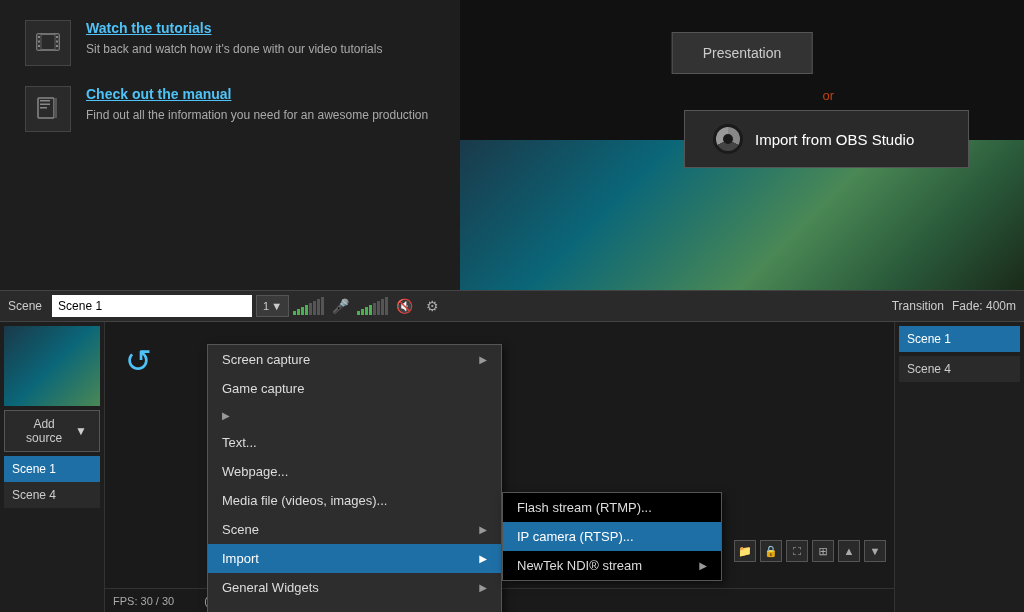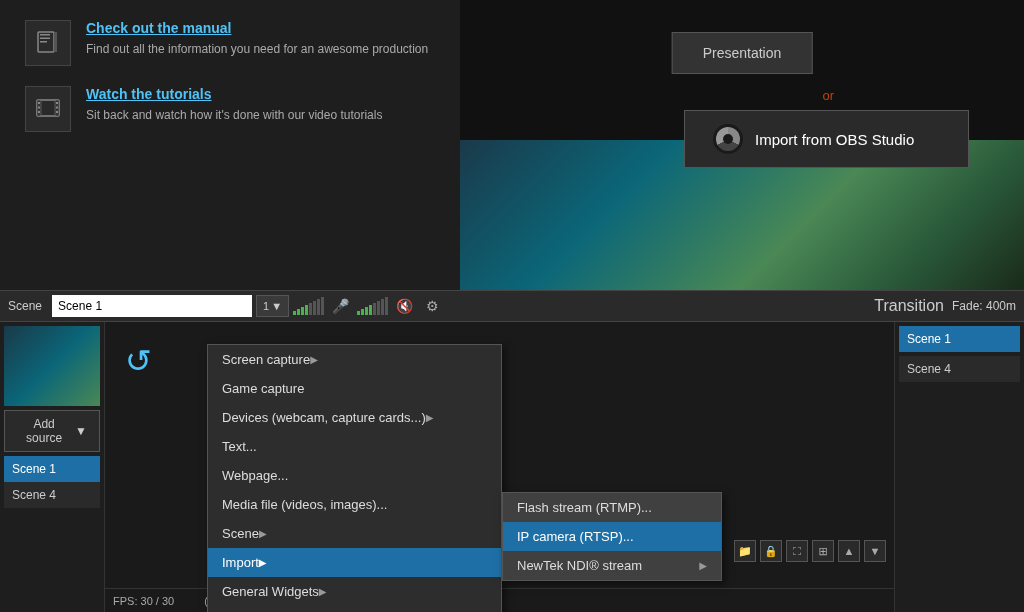--- a/index.html
+++ b/index.html
@@ -211,21 +211,21 @@
 
     .transition-area {
       margin-left: auto;
       display: flex;
       align-items: center;
       gap: 8px;
     }
 
     .transition-label {
       color: #ccc;
-      font-size: 16px;
+      font-size: 12px;
     }
 
     .transition-value {
       color: #ccc;
       font-size: 12px;
     }
 
     
     .bottom-section {
       display: flex;
@@ -319,20 +319,21 @@
       background: #2d2d2d;
       border: 1px solid #555;
       width: 295px;
       z-index: 100;
       box-shadow: 3px 3px 8px rgba(0,0,0,0.5);
     }
 
     .menu-item {
       display: flex;
       align-items: center;
+      justify-content: space-between;
       padding: 7px 14px;
       color: #ddd;
       font-size: 13px;
       cursor: pointer;
     }
 
     .menu-item:hover, .menu-item.active {
       background: #1e6fa5;
       color: #fff;
     }
@@ -342,21 +343,21 @@
       color: #999;
     }
 
     .menu-item.active .menu-arrow { color: #fff; }
 
     
     .submenu {
       position: absolute;
       top: 170px;
       left: 397px;
-      background: #404040;
+      background: #000000;
       border: 1px solid #555;
       width: 220px;
       z-index: 101;
       box-shadow: 3px 3px 8px rgba(0,0,0,0.5);
     }
 
     .submenu-item {
       display: flex;
       align-items: center;
       justify-content: space-between;
@@ -413,56 +414,56 @@
       border-left: 1px solid #333;
       padding: 4px;
     }
   </style>
 </head>
 <body>
 
 <div class="top-section">
 
   <div class="left-panel">
-    <div class="info-item">
-      <div class="info-icon">
-
-        <svg width="28" height="28" viewBox="0 0 28 28" fill="none">
-          <rect x="4" y="3" width="16" height="20" rx="1" stroke="#888" stroke-width="1.5" fill="#2a2a2a"></rect>
-          <rect x="6" y="5" width="10" height="1.5" fill="#888"></rect>
-          <rect x="6" y="8.5" width="10" height="1.5" fill="#888"></rect>
-          <rect x="6" y="12" width="7" height="1.5" fill="#888"></rect>
-          <rect x="20" y="3" width="3" height="20" rx="0" fill="#555"></rect>
-        </svg>
-      </div>
-      <div class="info-text">
-        <h3>Check out the manual</h3>
-        <p>Find out all the information you need for an awesome production</p>
-      </div>
-    </div>
     <div class="info-item">
       <div class="info-icon">
 
         <svg width="28" height="28" viewBox="0 0 28 28" fill="none">
           <rect x="3" y="5" width="22" height="16" rx="1" stroke="#888" stroke-width="1.5" fill="#2a2a2a"></rect>
           <rect x="3" y="5" width="4" height="16" fill="#333" stroke="#888" stroke-width="0.5"></rect>
           <rect x="21" y="5" width="4" height="16" fill="#333" stroke="#888" stroke-width="0.5"></rect>
           <rect x="4" y="7" width="2" height="2" fill="#888"></rect>
           <rect x="4" y="11.5" width="2" height="2" fill="#888"></rect>
           <rect x="4" y="16" width="2" height="2" fill="#888"></rect>
           <rect x="22" y="7" width="2" height="2" fill="#888"></rect>
           <rect x="22" y="11.5" width="2" height="2" fill="#888"></rect>
           <rect x="22" y="16" width="2" height="2" fill="#888"></rect>
         </svg>
       </div>
       <div class="info-text">
         <h3>Watch the tutorials</h3>
         <p>Sit back and watch how it's done with our video tutorials</p>
       </div>
     </div>
+    <div class="info-item">
+      <div class="info-icon">
+
+        <svg width="28" height="28" viewBox="0 0 28 28" fill="none">
+          <rect x="4" y="3" width="16" height="20" rx="1" stroke="#888" stroke-width="1.5" fill="#2a2a2a"></rect>
+          <rect x="6" y="5" width="10" height="1.5" fill="#888"></rect>
+          <rect x="6" y="8.5" width="10" height="1.5" fill="#888"></rect>
+          <rect x="6" y="12" width="7" height="1.5" fill="#888"></rect>
+          <rect x="20" y="3" width="3" height="20" rx="0" fill="#555"></rect>
+        </svg>
+      </div>
+      <div class="info-text">
+        <h3>Check out the manual</h3>
+        <p>Find out all the information you need for an awesome production</p>
+      </div>
+    </div>
   </div>
 
   <div class="preview-area">
     <div class="gradient-preview"></div>
     <button class="presentation-btn">Presentation</button>
     <span class="or-text">or</span>
     <button class="obs-import-btn">
       <div class="obs-logo">
         <div class="obs-logo-inner"></div>
       </div>
@@ -558,21 +559,20 @@
 
     <div class="context-menu">
       <div class="menu-item">
         <span>Screen capture</span>
         <span class="menu-arrow">▶</span>
       </div>
       <div class="menu-item">
         <span>Game capture</span>
       </div>
       <div class="menu-item">
-        <span>Devices (webcam, capture cards...)</span>
         <span class="menu-arrow">▶</span>
       </div>
       <div class="menu-item">
         <span>Text...</span>
       </div>
       <div class="menu-item">
         <span>Webpage...</span>
       </div>
       <div class="menu-item">
         <span>Media file (videos, images)...</span>

